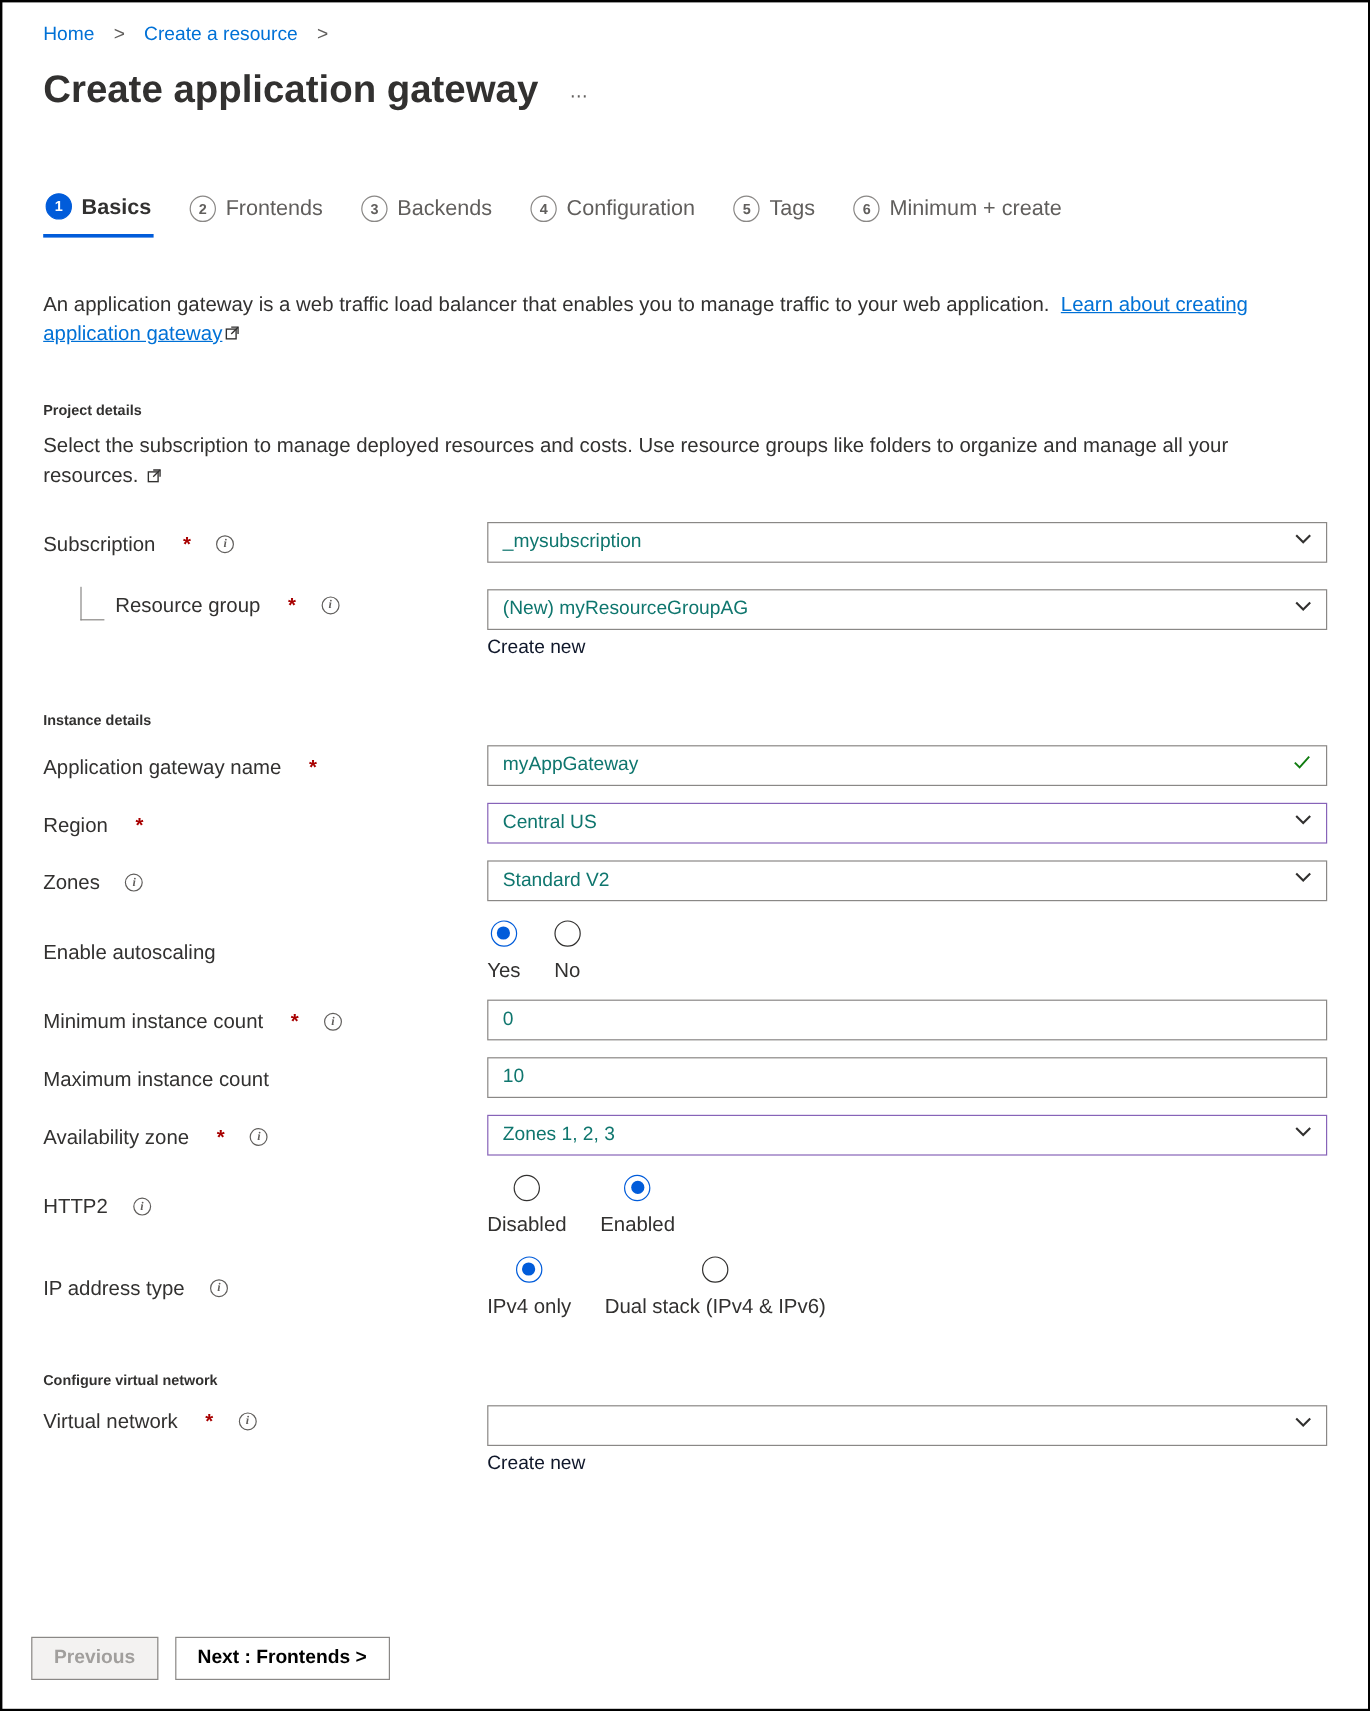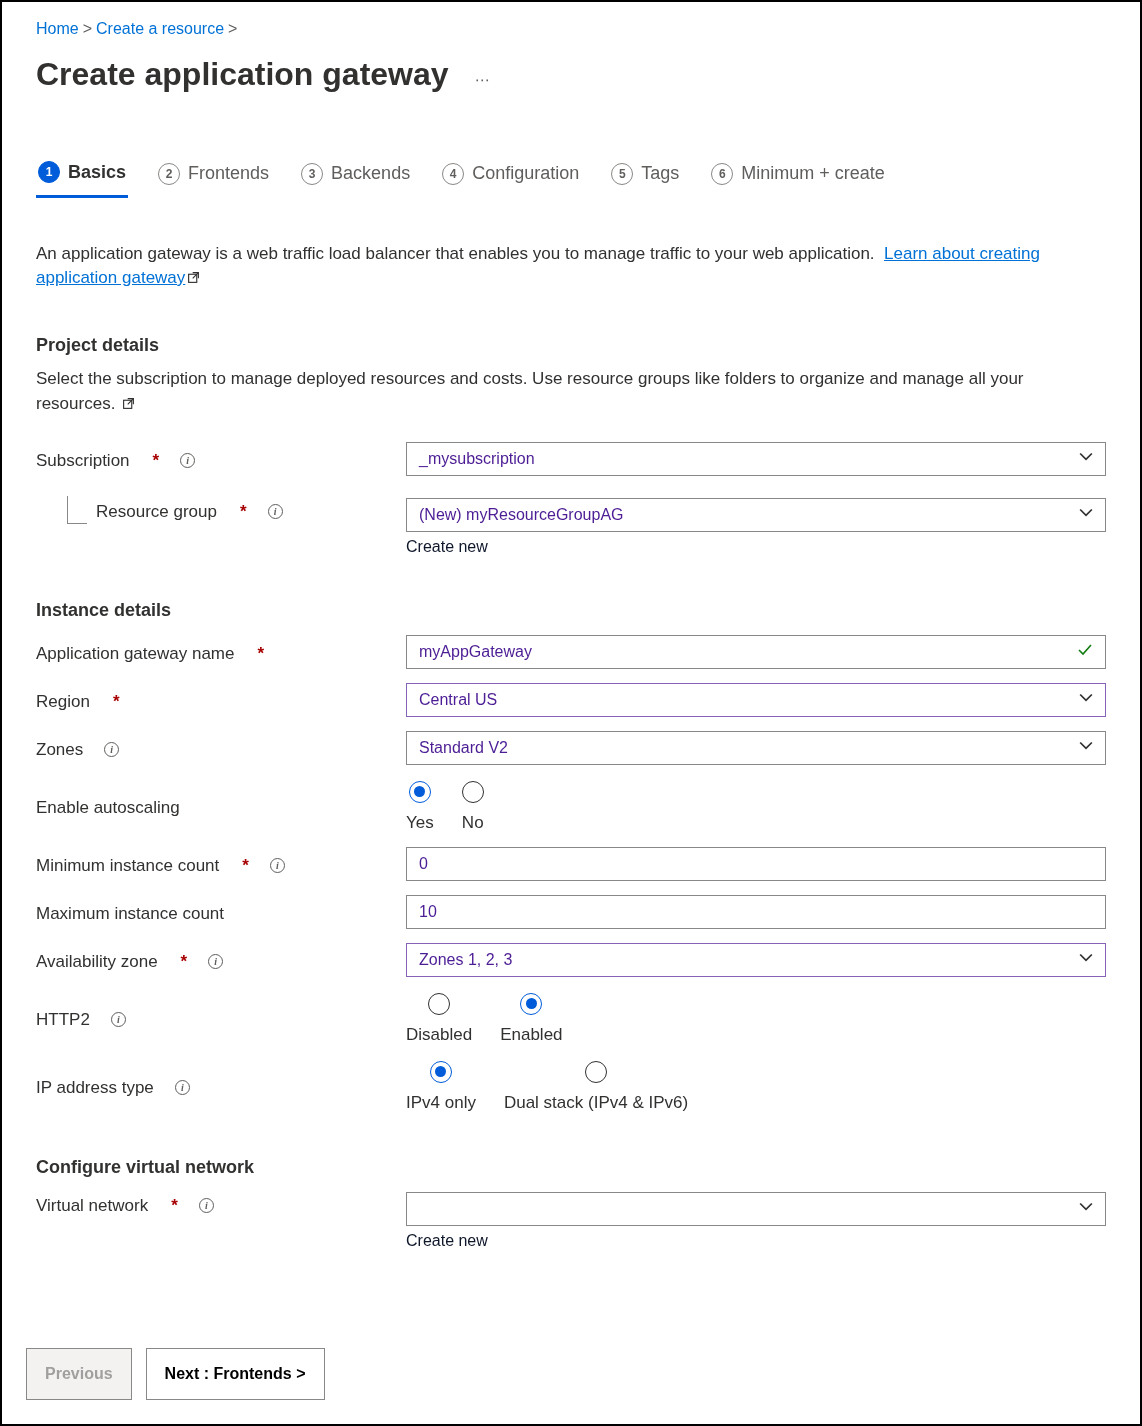--- a/index.html
+++ b/index.html
@@ -20,21 +20,21 @@
     flex-direction: column;
   }
   .content {
     padding: 14px 34px 0 34px;
     flex: 1 0 auto;
     overflow: hidden;
   }
   .breadcrumb {
     display: flex;
     align-items: center;
-    gap: 4px;
+    gap: 16px;
     font-size: 16px;
     color: #605e5c;
     padding-top: 4px;
   }
   .breadcrumb a {
     color: #0071d6;
     text-decoration: none;
     cursor: pointer;
   }
   .breadcrumb .sep { color: #605e5c; }
@@ -83,21 +83,21 @@
     color: #323130;
     line-height: 1.4;
   }
   .intro a { color: #0071d6; text-decoration: underline; }
   .ext-icon {
     display: inline-block;
     vertical-align: -1px;
     margin-left: 2px;
   }
   h2.section {
-    font-size: 18px;
+    font-size: 12px;
     font-weight: 600;
     margin: 44px 0 10px 0;
   }
   .section-desc {
     font-size: 17px;
     color: #323130;
     line-height: 1.5;
   }
   .form {
     margin-top: 24px;
@@ -145,21 +145,21 @@
   .ctrl-col {
     flex: 1;
     position: relative;
   }
   .field {
     width: 100%;
     height: 34px;
     border: 1px solid #8a8886;
     padding: 0 34px 0 12px;
     font-size: 16px;
-    color: #4c1d95;
+    color: #0f766e;
     display: flex;
     align-items: center;
     position: relative;
     cursor: pointer;
     background: #fff;
   }
   .field.input { cursor: text; }
   .field.purple { border-color: #8763b8; }
   .chevron {
     position: absolute;
@@ -196,21 +196,21 @@
     background: #015cda; display: none;
   }
   .radio.selected .r-inner { display: block; }
   .footer {
     padding: 12px 24px 24px 24px;
     display: flex;
     gap: 14px;
     margin-top: auto;
   }
   .btn {
-    height: 52px;
+    height: 36px;
     padding: 0 18px;
     border: 1px solid #8a8886;
     background: #fff;
     font-size: 16px;
     font-weight: 600;
     cursor: pointer;
   }
   .btn.disabled {
     color: #a19f9d;
     background: #f3f2f1;

